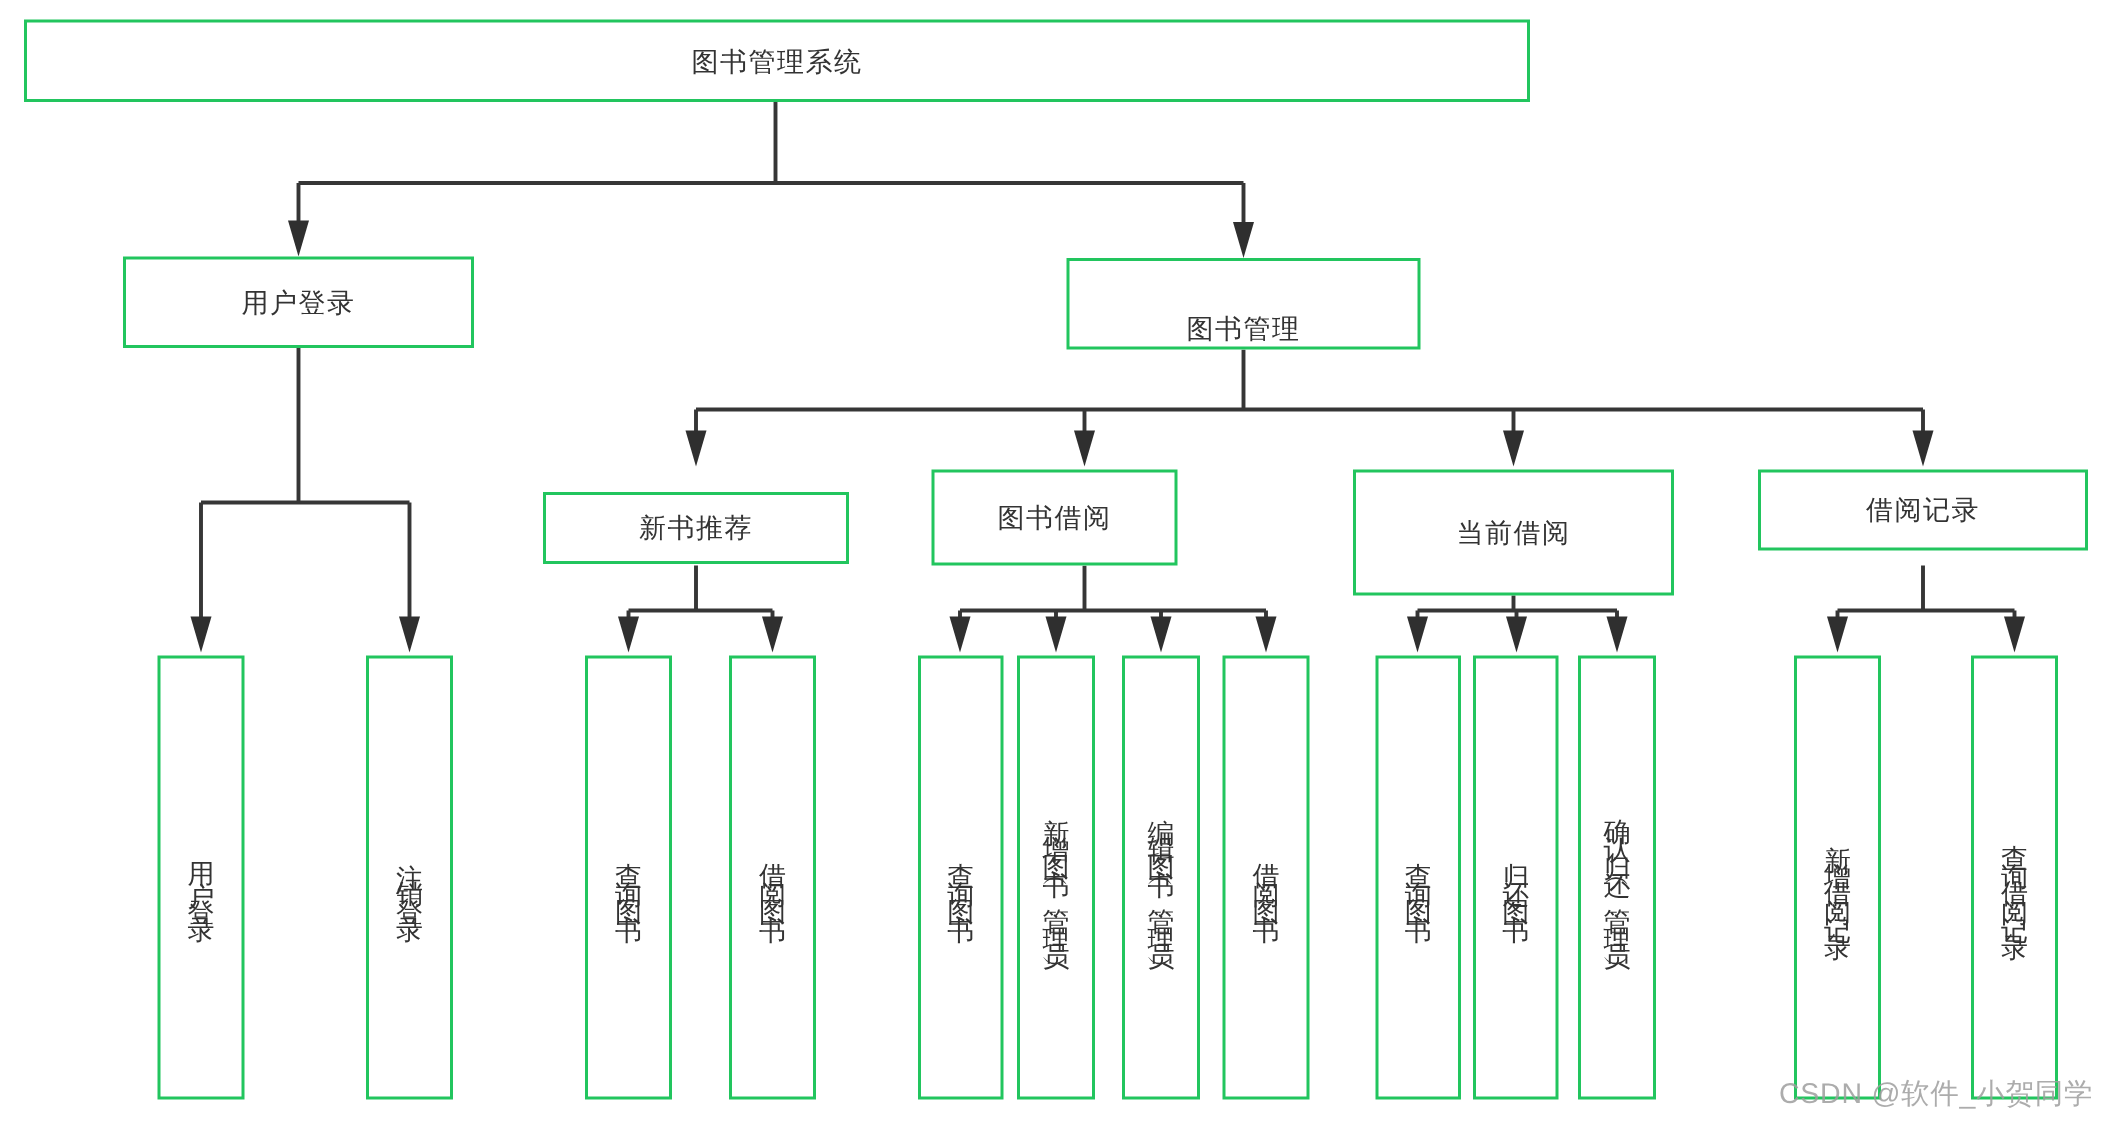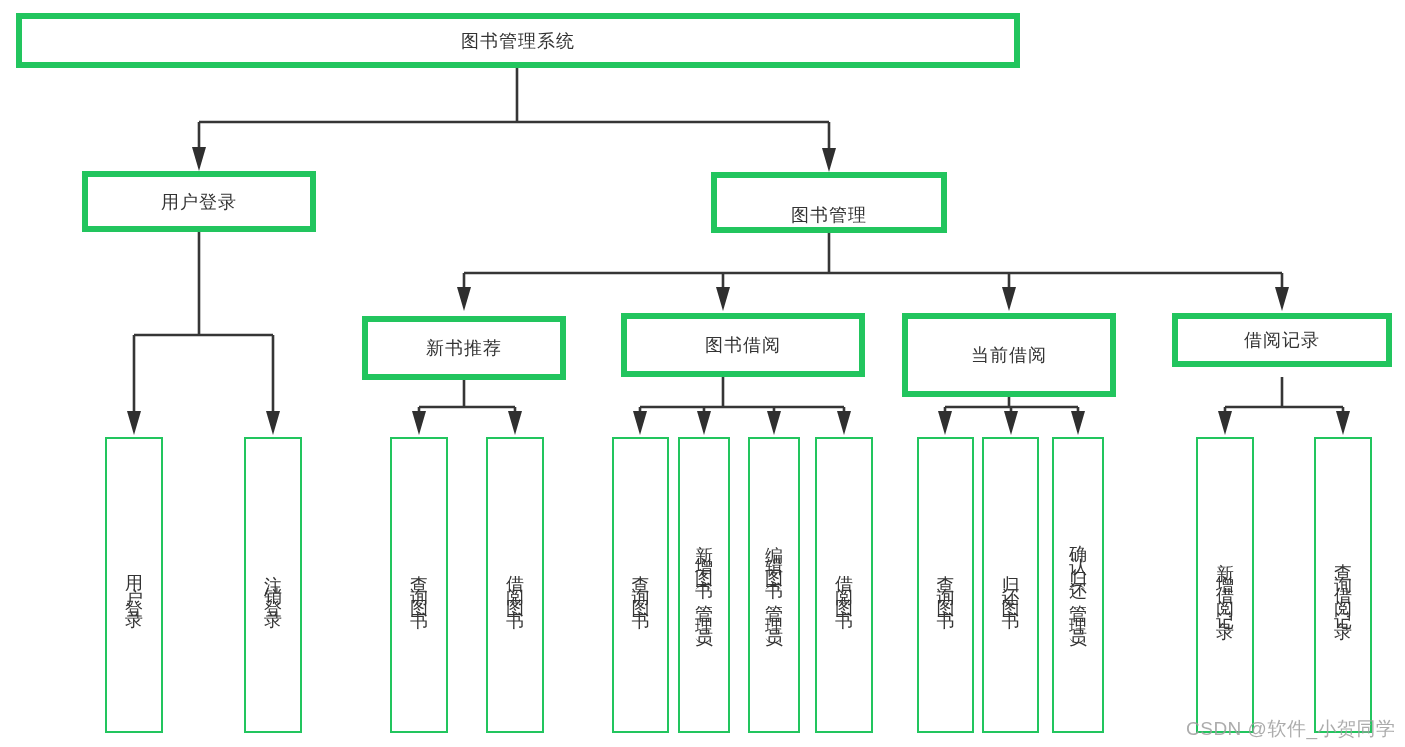--- a/index.html
+++ b/index.html
@@ -26,21 +26,21 @@
     stroke-width: 2.6;
   }
   .connectors polygon {
     fill: #2f2f2f;
     stroke: none;
   }
 
   .node {
     position: absolute;
     background: #ffffff;
-    border: 6px solid #22c55e;
+    border: 2px solid #22c55e;
     display: flex;
     align-items: center;
     justify-content: center;
     color: #333333;
     z-index: 2;
   }
   .node.h { font-size: 18px; letter-spacing: 1px; white-space: nowrap; }
   .node.leaf { border-width: 2.5px; }
   .vtext {
     writing-mode: vertical-rl;
@@ -122,24 +122,24 @@
     <span>图书管理系统</span>
   </div>
 
   <div class="node h" style="left:82px; top:171px; width:234px; height:61px;">
     <span>用户登录</span>
   </div>
   <div class="node h" style="left:711px; top:172px; width:236px; height:61px;align-items:flex-end;">
     <span>图书管理</span>
   </div>
 
-  <div class="node h" style="left:362px; top:316px; width:204px; height:64px;">
+  <div class="node h" style="left:362px; top:328px; width:204px; height:48px;">
     <span>新书推荐</span>
   </div>
-  <div class="node h" style="left:621px; top:313px; width:244px; height:64px;">
+  <div class="node h" style="left:621px; top:313px; width:164px; height:64px;">
     <span>图书借阅</span>
   </div>
   <div class="node h" style="left:902px; top:313px; width:214px; height:84px;">
     <span>当前借阅</span>
   </div>
   <div class="node h" style="left:1172px; top:313px; width:220px; height:54px;">
     <span>借阅记录</span>
   </div>
 
   <div class="node leaf" style="left:105px; top:437px; width:58px; height:296px;">

